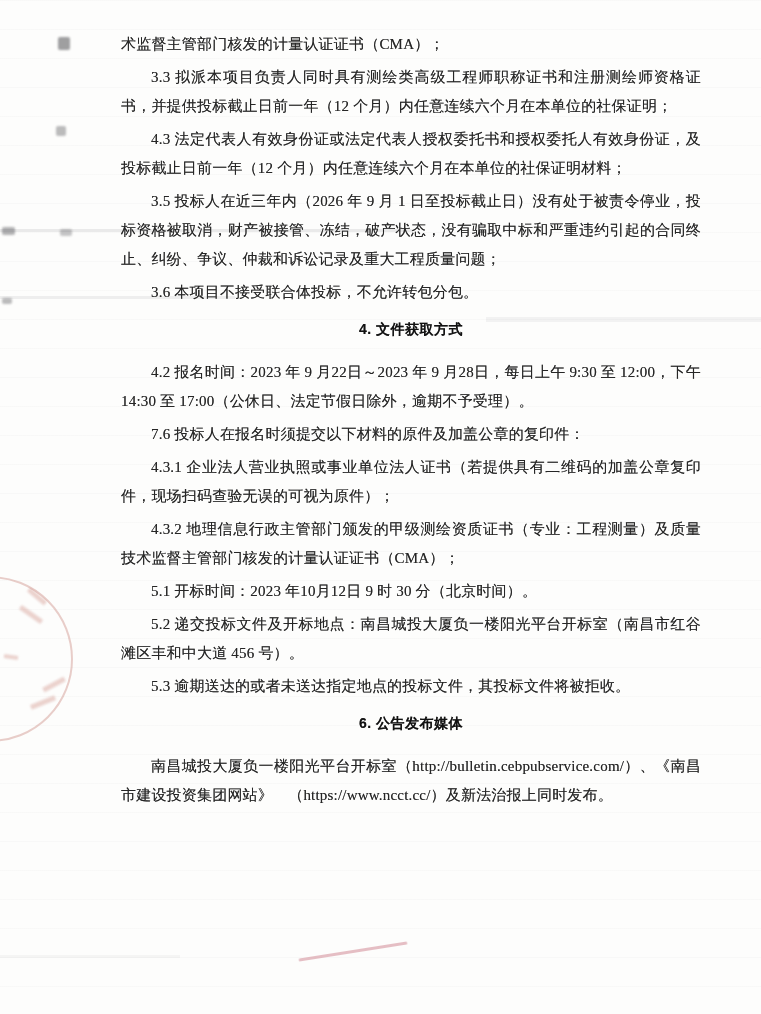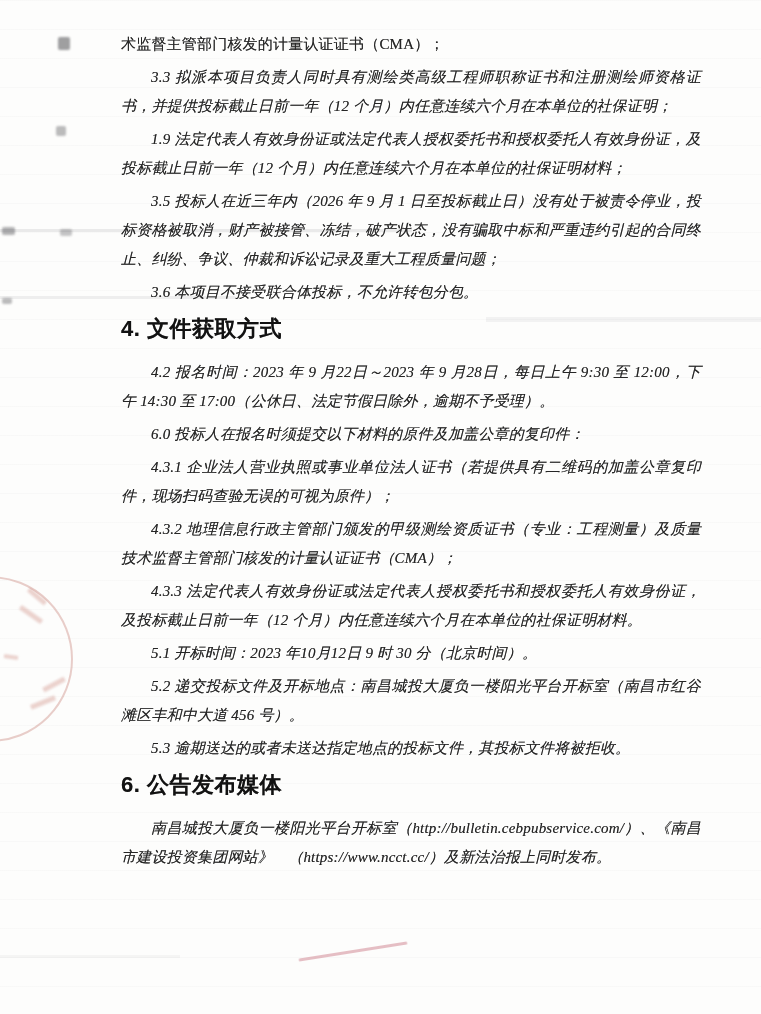--- a/index.html
+++ b/index.html
@@ -29,29 +29,30 @@
     font-size: 15px;
     color: #262626;
     text-shadow: 0 0 0.5px rgba(20,20,20,0.55);
   }
   .par {
     margin: 0 0 4px 0;
     line-height: 29px;
     text-align: justify;
     letter-spacing: 0.2px;
   }
-  .ind { text-indent: 30px; font-style: italic; }
+  .ind { text-indent: 30px; }
   .heading {
     font-family: "Liberation Sans", "DejaVu Sans", sans-serif;
-    font-size: 22px;
+    font-size: 14px;
     font-weight: bold;
     color: #121212;
     line-height: 24px;
     margin: 10px 0 17px 0;
     letter-spacing: 0.5px;
+    text-align: center;
   }
   
   .streak { position: absolute; pointer-events: none; }
   .streak-a { left: 0; top: 229px; width: 412px; height: 3px; background: rgba(70,70,75,0.10); }
   .streak-b { left: 0; top: 296px; width: 235px; height: 3px; background: rgba(70,70,75,0.08); }
   .streak-c { left: 486px; top: 317px; width: 275px; height: 5px; background: rgba(120,120,125,0.08); }
   .streak-d { left: 0; top: 955px; width: 180px; height: 3px; background: rgba(120,120,125,0.06); }
   .smudge {
     position: absolute; border-radius: 2px;
     background: rgba(45,45,48,0.45); filter: blur(1px);
@@ -113,30 +114,29 @@
   <div class="stamp-mark stm1"></div>
   <div class="stamp-mark stm2"></div>
   <div class="stamp-mark stm3"></div>
   <div class="stamp-mark stm4"></div>
   <div class="stamp-mark stm5"></div>
   <div class="pen-stroke"></div>
 
   <div class="content">
     <p class="par">术监督主管部门核发的计量认证证书（CMA）；</p>
     <p class="par ind">3.3 拟派本项目负责人同时具有测绘类高级工程师职称证书和注册测绘师资格证书，并提供投标截止日前一年（12 个月）内任意连续六个月在本单位的社保证明；</p>
-    <p class="par ind">1.9 法定代表人有效身份证或法定代表人授权委托书和授权委托人有效身份证，及投标截止日前一年（12 个月）内任意连续六个月在本单位的社保证明材料；</p>
+    <p class="par ind">4.3 法定代表人有效身份证或法定代表人授权委托书和授权委托人有效身份证，及投标截止日前一年（12 个月）内任意连续六个月在本单位的社保证明材料；</p>
     <p class="par ind">3.5 投标人在近三年内（2026 年 9 月 1 日至投标截止日）没有处于被责令停业，投标资格被取消，财产被接管、冻结，破产状态，没有骗取中标和严重违约引起的合同终止、纠纷、争议、仲裁和诉讼记录及重大工程质量问题；</p>
     <p class="par ind">3.6 本项目不接受联合体投标，不允许转包分包。</p>
 
     <h2 class="heading">4. 文件获取方式</h2>
     <p class="par ind">4.2 报名时间：2023 年 9 月22日～2023 年 9 月28日，每日上午 9:30 至 12:00，下午 14:30 至 17:00（公休日、法定节假日除外，逾期不予受理）。</p>
-    <p class="par ind">6.0 投标人在报名时须提交以下材料的原件及加盖公章的复印件：</p>
+    <p class="par ind">7.6 投标人在报名时须提交以下材料的原件及加盖公章的复印件：</p>
     <p class="par ind">4.3.1 企业法人营业执照或事业单位法人证书（若提供具有二维码的加盖公章复印件，现场扫码查验无误的可视为原件）；</p>
     <p class="par ind">4.3.2 地理信息行政主管部门颁发的甲级测绘资质证书（专业：工程测量）及质量技术监督主管部门核发的计量认证证书（CMA）；</p>
-    <p class="par ind">4.3.3 法定代表人有效身份证或法定代表人授权委托书和授权委托人有效身份证，及投标截止日前一年（12 个月）内任意连续六个月在本单位的社保证明材料。</p>
 
     <p class="par ind">5.1 开标时间：2023 年10月12日 9 时 30 分（北京时间）。</p>
     <p class="par ind">5.2 递交投标文件及开标地点：南昌城投大厦负一楼阳光平台开标室（南昌市红谷滩区丰和中大道 456 号）。</p>
     <p class="par ind">5.3 逾期送达的或者未送达指定地点的投标文件，其投标文件将被拒收。</p>
 
     <h2 class="heading">6. 公告发布媒体</h2>
     <p class="par ind">南昌城投大厦负一楼阳光平台开标室（http://bulletin.cebpubservice.com/）、《南昌市建设投资集团网站》　（https://www.ncct.cc/）及新法治报上同时发布。</p>
   </div>
 
 </div>

